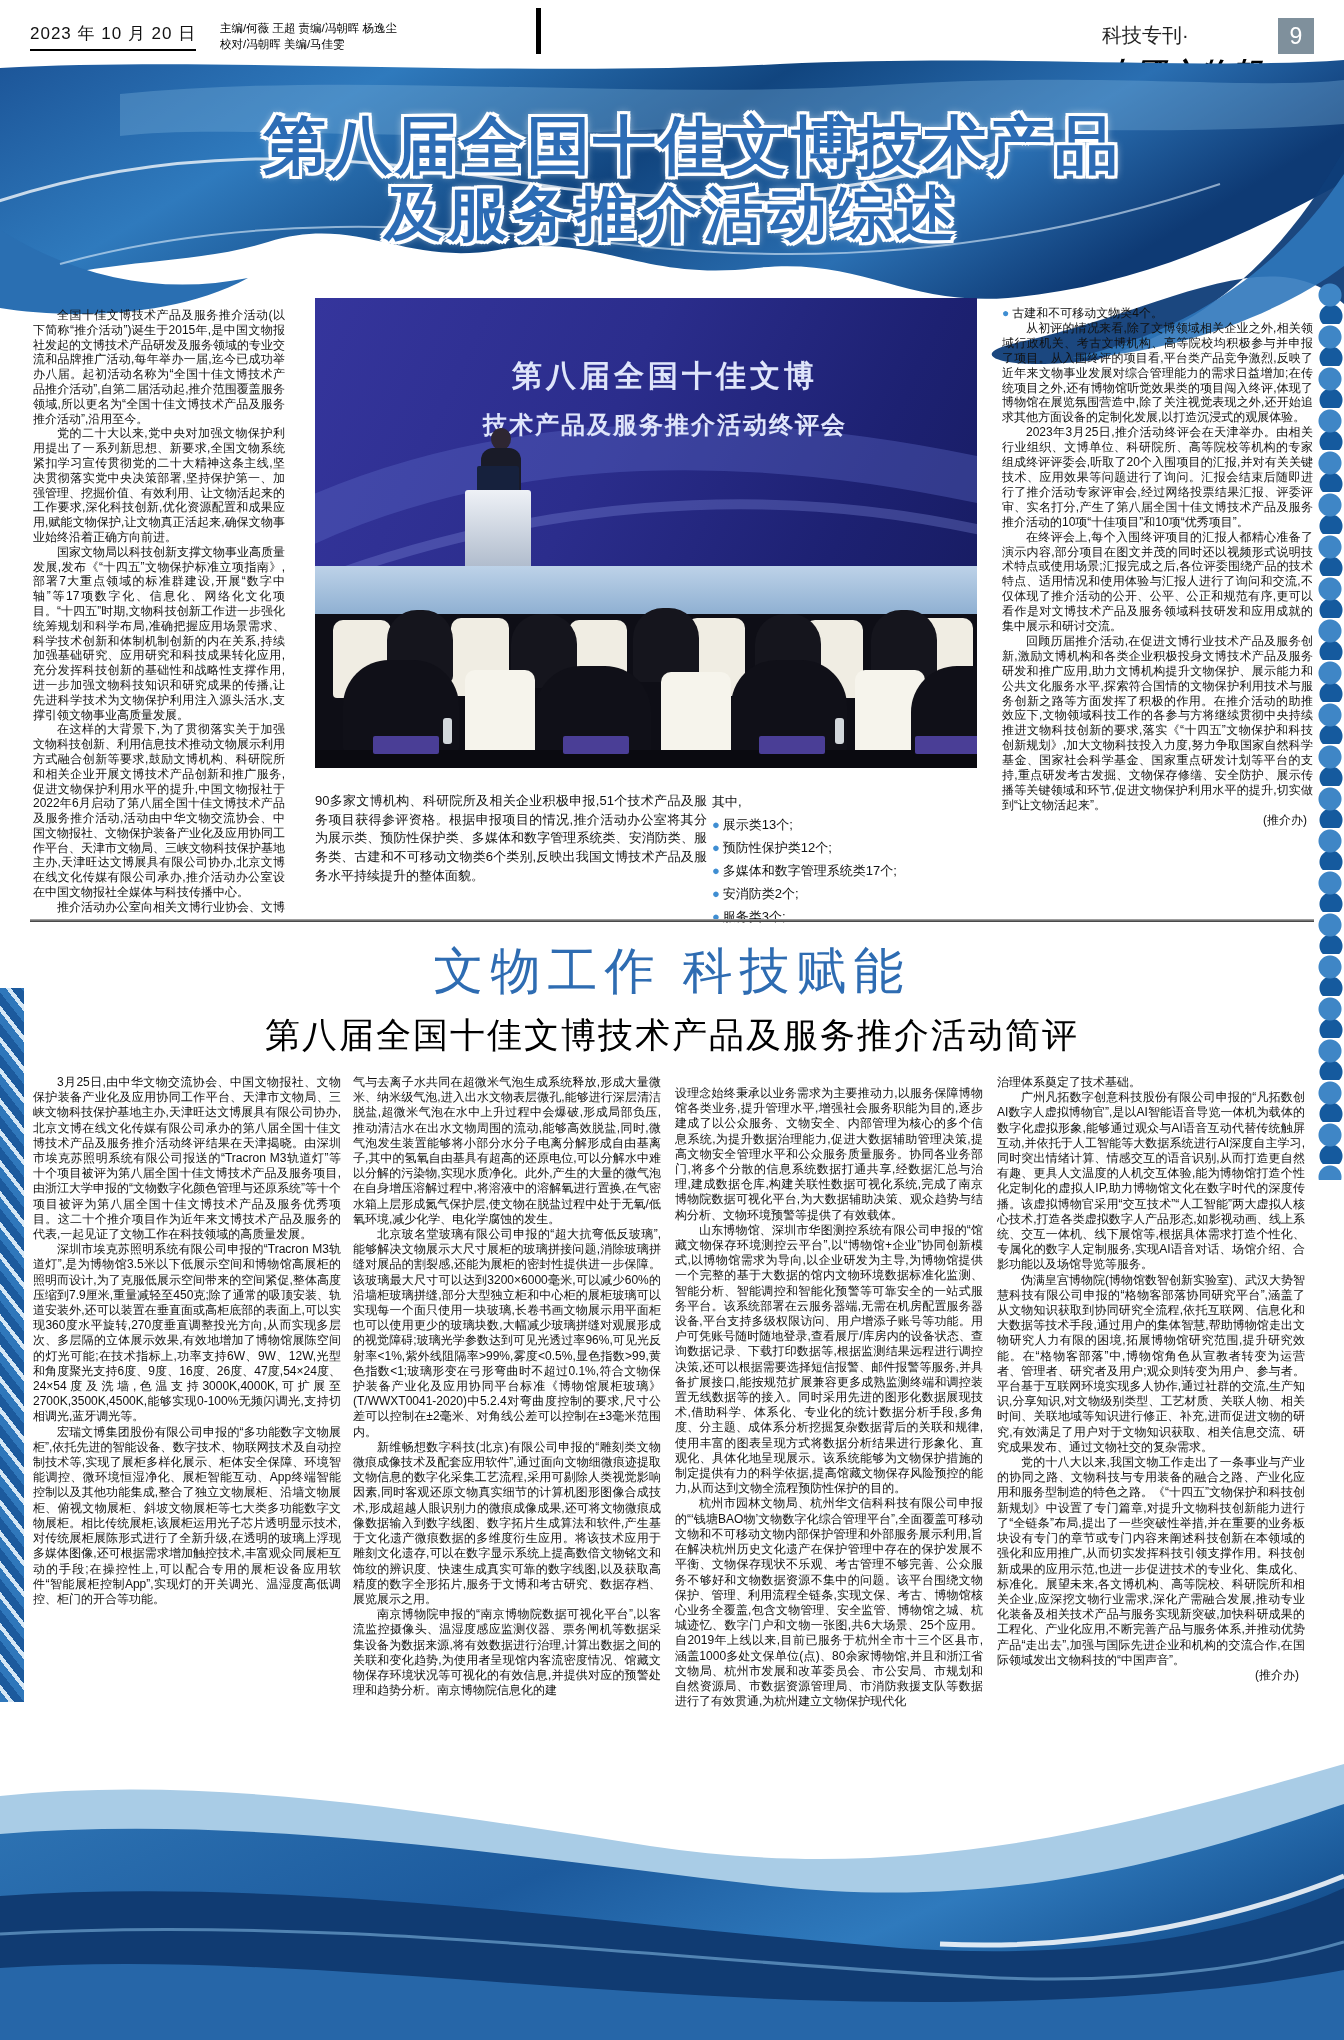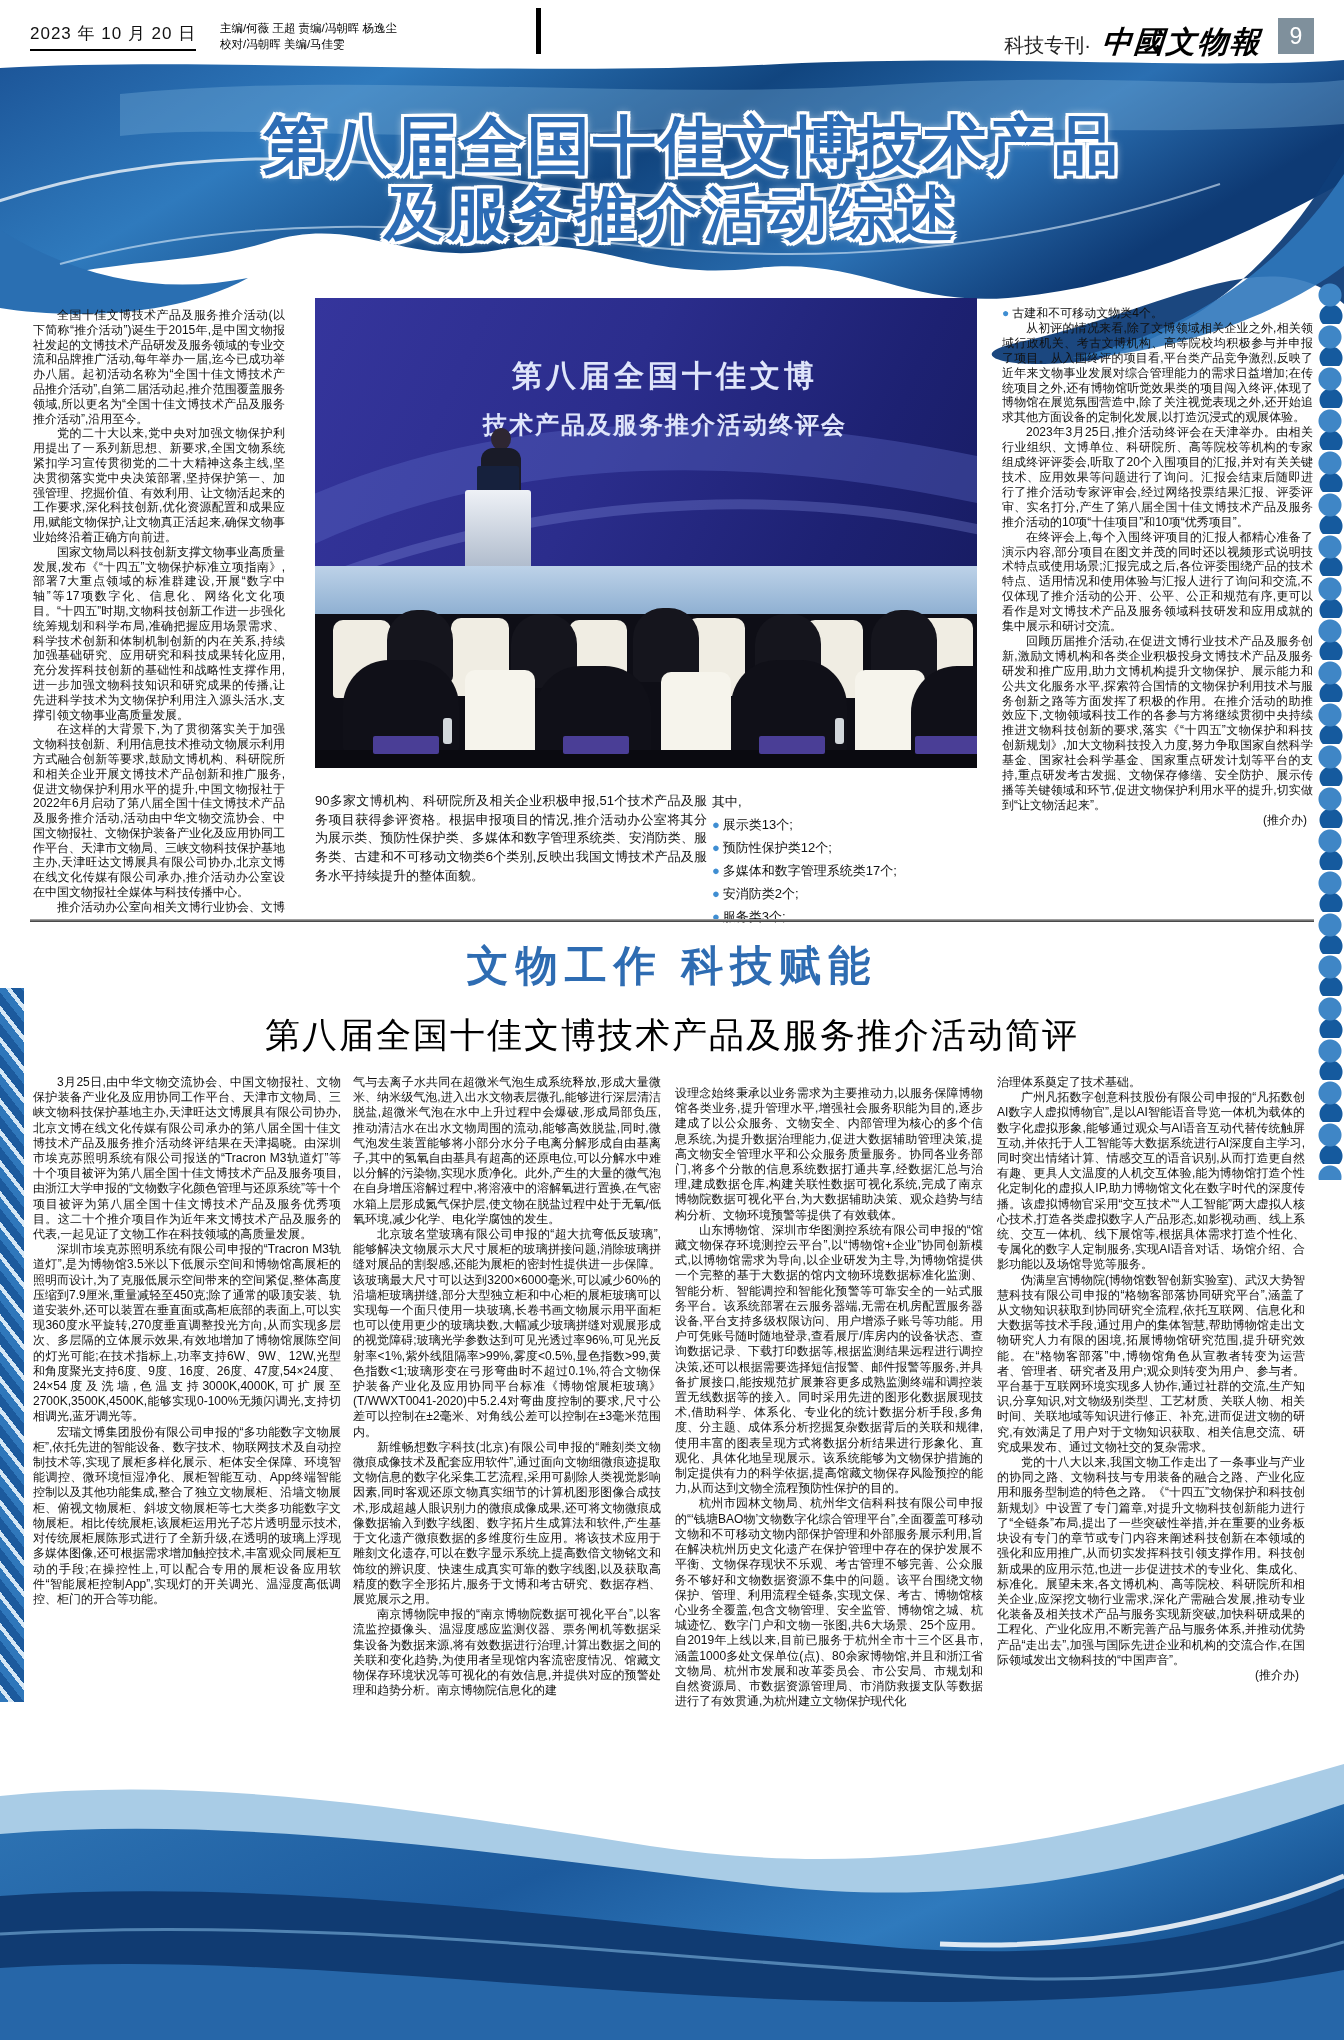--- a/index.html
+++ b/index.html
@@ -6,21 +6,21 @@
   .page{position:relative;width:1344px;height:2040px;margin:0 auto;background:#fff;overflow:hidden;
         font-family:"Liberation Sans","DejaVu Sans",sans-serif;color:#111;}
   
   .hdr{position:absolute;top:6px;left:30px;right:30px;height:52px;}
   .hdr-date{position:absolute;left:0;top:16px;font-size:17px;letter-spacing:1px;font-weight:500;
             border-bottom:2px solid #000;padding-bottom:4px;}
   .hdr-eds{position:absolute;left:190px;top:14px;font-size:11.5px;line-height:16px;color:#000;}
   .hdr-title{position:absolute;left:336px;top:2px;display:flex;align-items:center;gap:16px;flex-direction:column;}
   .hdr-bar{width:5px;height:46px;background:#000;}
   .hdr-title-text{font-size:41px;font-weight:900;letter-spacing:2px;white-space:nowrap;color:#000;}
-  .hdr-right{position:absolute;right:52px;top:16px;display:flex;align-items:baseline;gap:11px;white-space:nowrap;}
+  .hdr-right{position:absolute;right:52px;top:16px;display:flex;align-items:baseline;gap:5px;white-space:nowrap;flex-direction:column;}
   .hdr-section{font-size:20px;color:#222;}
   .hdr-brand{font-size:30px;font-weight:900;font-style:italic;font-family:"Liberation Serif","DejaVu Serif",serif;
              transform:skewX(-4deg);letter-spacing:2px;color:#000;}
   .hdr-pagebox{position:absolute;right:0;top:12px;width:36px;height:36px;background:#7f909c;color:#fff;
                font-size:23px;display:flex;align-items:center;justify-content:center;}
   
   .topwave{position:absolute;left:0;top:54px;width:1344px;height:322px;}
   .botwave{position:absolute;left:0;top:1738px;width:1344px;height:302px;}
   .ribbon-left{position:absolute;left:0;top:988px;width:24px;height:714px;
       background:repeating-linear-gradient(52deg,#2f77bb 0 7px,#d5e7f5 7px 11px,#1c5a9d 11px 19px);}
@@ -63,21 +63,21 @@
   .chair.r2{width:70px;height:88px;background:#f6f4ec;}
   .head{position:absolute;width:66px;height:74px;border-radius:30px 30px 8px 8px;background:#15151d;}
   .head.big{width:116px;height:98px;border-radius:46px 46px 10px 10px;background:#101018;}
   .tablestrip{position:absolute;left:0;top:452px;width:662px;height:18px;background:#0a0a10;}
   .card{position:absolute;top:438px;width:66px;height:18px;background:#4a3e96;border-radius:2px;}
   .bottle{position:absolute;top:420px;width:9px;height:26px;background:#e9eef2;border-radius:3px;opacity:.9;}
   
   .divider{position:absolute;left:30px;top:919px;width:1284px;height:3px;
            background:linear-gradient(#b5b5b5,#333);}
   .a2-headline{position:absolute;left:0;top:938px;width:1344px;text-align:center;color:#2e6cb2;
-               font-size:42px;font-weight:700;letter-spacing:7px;}
+               font-size:50px;font-weight:400;letter-spacing:7px;}
   .a2-subtitle{position:absolute;left:0;top:1012px;width:1344px;text-align:center;color:#000;
                font-size:35px;letter-spacing:2px;font-weight:500;}
   .a2-col{position:absolute;top:1075px;width:308px;height:772px;line-height:15.2px;}
   .c1{left:33px;} .c2{left:353px;} .c3{left:675px;margin-top:11px;} .c4{left:997px;}
 </style>
 </head>
 <body>
 
 <div class="page">
 

